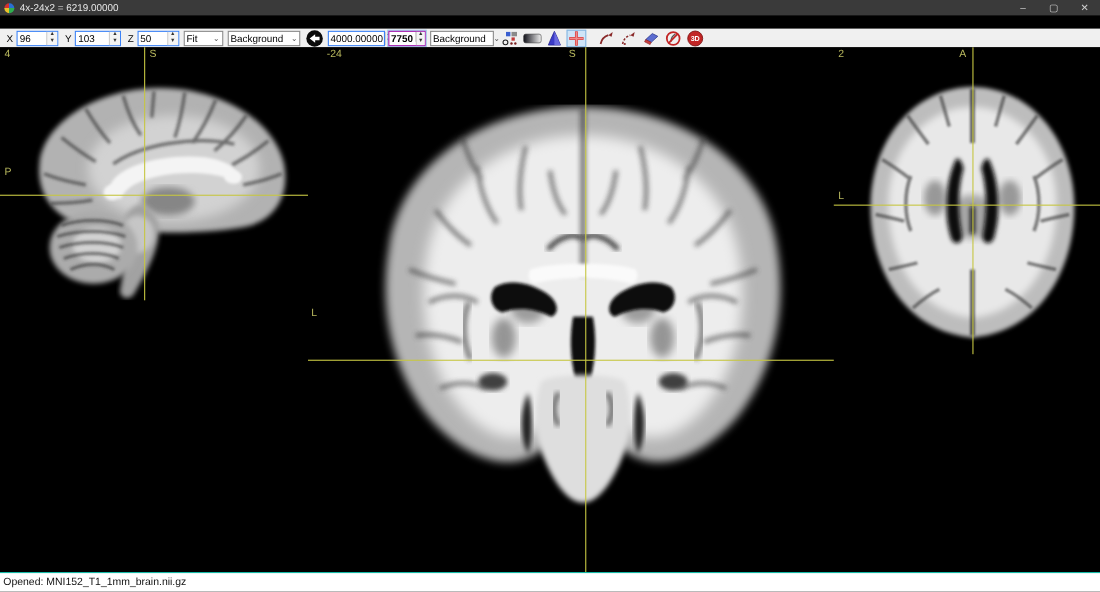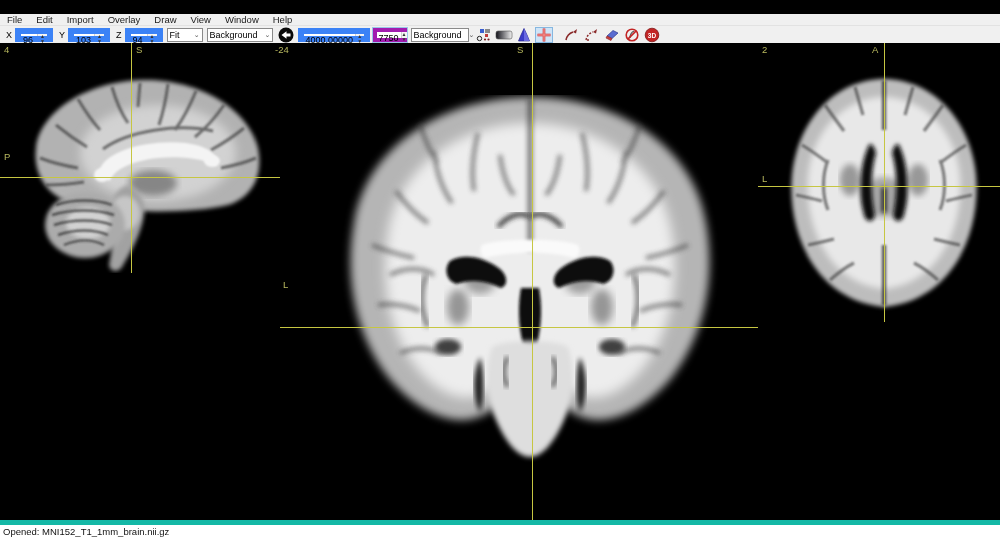--- a/index.html
+++ b/index.html
@@ -18,80 +18,79 @@
 
   
   .menubar { position:absolute; left:0; top:14px; width:1000px; height:12px; background:#f0f0f0;
     display:flex; align-items:center; font-size:9.5px; color:#1a1a1a; border-bottom:1px solid #e2e2e2; }
   .menu-item { padding:0 7px; height:12px; line-height:12px; }
 
   
   .toolbar { position:absolute; left:0; top:26px; width:1000px; height:17px; background:#f0f0f0;
     display:flex; align-items:center; font-size:9px; color:#000; }
   .tb-label { margin:0 3px 0 6px; }
-  .spin { display:flex; align-items:stretch; height:14px; border:6px solid #3b82f6; background:#fff; }
+  .spin { display:flex; align-items:stretch; height:14px; border:1px solid #3b82f6; background:#fff; }
   .spin .val { padding:0 2px; line-height:12px; white-space:nowrap; }
   .spin .arrows { width:10px; display:flex; flex-direction:column; border-left:1px solid #cfcfcf; background:#f4f4f4; }
   .spin .arrows span { flex:1; font-size:5px; line-height:5px; text-align:center; color:#333; }
-  .spin.focused { border:4px solid #a21caf; box-shadow:0 0 0 1px rgba(0,120,215,.35); }
+  .spin.focused { border:1px solid #a21caf; box-shadow:0 0 0 1px rgba(0,120,215,.35);font-weight:bold; }
   .caret-line { display:inline-block; width:1px; height:9px; background:#000; vertical-align:middle; }
   .combo { display:flex; align-items:center; height:14px; border:1px solid #8a8a8a; background:#fff; padding:0 2px; margin-left:4px; }
   .combo .cval { white-space:nowrap; padding-right:4px; }
   .combo .dd { font-size:7px; color:#555; margin-left:auto; padding-left:3px; }
   .tbtn { width:18px; height:16px; display:flex; align-items:center; justify-content:center; margin-left:2px; }
   .tbtn.toggled { background:#cfe4f7; border:1px solid #86b7e0; }
   .gap8 { width:8px; } .gap4 { width:4px; }
 
   
   .canvas { position:absolute; left:0; top:43px; width:1000px; height:477px; background:#000; }
   .xline, .yline { position:absolute; background:#c6c642; }
   .plabel { position:absolute; color:#b9b95e; font-size:9.5px; font-family:"Liberation Sans",sans-serif; }
   .brain { position:absolute; }
 
   
   .statusbar { position:absolute; left:0; top:520px; width:1000px; height:18px; background:#fff;
-    border-top:5px solid #14b8a6; display:flex; align-items:center; font-size:9.5px; color:#111; padding-left:3px; }
+    border-top:1px solid #14b8a6; display:flex; align-items:center; font-size:9.5px; color:#111; padding-left:3px; }
 </style>
 </head>
 <body>
 
 <div id="app">
 
-
-  <div class="menubar">
-    <span class="menu-item">File</span>
-    <span class="menu-item">Edit</span>
-    <span class="menu-item">Import</span>
-    <span class="menu-item">Overlay</span>
-    <span class="menu-item">Draw</span>
-    <span class="menu-item">View</span>
-    <span class="menu-item">Window</span>
-    <span class="menu-item">Help</span>
+  <div class="titlebar">
+    <div class="app-icon"></div>
+    <div class="title-text">4x-24x2 = 6219.00000</div>
+    <div class="win-controls">
+      <div class="win-btn">–</div>
+      <div class="win-btn">▢</div>
+      <div class="win-btn">✕</div>
+    </div>
   </div>
+
 
   <div class="toolbar">
     <span class="tb-label">X</span>
     <div class="spin" style="width:38px">
       <span class="val" style="flex:1">96</span>
       <span class="arrows">
           <span>▲</span>
           <span>▼</span>
         </span>
     </div>
     <span class="tb-label">Y</span>
     <div class="spin" style="width:42px">
       <span class="val" style="flex:1">103</span>
       <span class="arrows">
           <span>▲</span>
           <span>▼</span>
         </span>
     </div>
     <span class="tb-label">Z</span>
     <div class="spin" style="width:38px">
-      <span class="val" style="flex:1">94</span>
+      <span class="val" style="flex:1">50</span>
       <span class="arrows">
           <span>▲</span>
           <span>▼</span>
         </span>
     </div>
 
     <div class="combo" style="width:36px">
       <span class="cval">Fit</span>
       <span class="dd">⌄</span>
     </div>
@@ -100,21 +99,21 @@
       <span class="dd">⌄</span>
     </div>
 
     <div class="tbtn" style="margin-left:4px">
       <svg width="16" height="16" viewBox="0 0 16 16">
         <circle cx="8" cy="8" r="7.5" fill="#0a0a0a"></circle>
         <path d="M3.5,8 L8.5,4.2 L8.5,6.4 L12.5,6.4 L12.5,9.6 L8.5,9.6 L8.5,11.8 Z" fill="#ffffff"></path>
       </svg>
     </div>
 
-    <div class="spin" style="width:72px; margin-left:3px">
+    <div class="spin" style="width:52px; margin-left:3px">
       <span class="val" style="flex:1">4000.00000</span>
       <span class="arrows">
           <span>▲</span>
           <span>▼</span>
         </span>
     </div>
     <div class="spin focused" style="width:34px; margin-left:3px">
       <span class="val" style="flex:1">7750</span>
         <span class="caret-line"></span>
       <span class="arrows">
@@ -375,21 +374,21 @@
     <div class="yline" style="left:0; top:134px; width:280px; height:1px"></div>
     <div class="xline" style="left:532px; top:0; width:1px; height:477px"></div>
     <div class="yline" style="left:280px; top:284px; width:478px; height:1px"></div>
     <div class="xline" style="left:884px; top:0; width:1px; height:279px"></div>
     <div class="yline" style="left:758px; top:143px; width:242px; height:1px"></div>
 
     <span class="plabel" style="left:4px; top:1px">4</span>
     <span class="plabel" style="left:136px; top:1px">S</span>
     <span class="plabel" style="left:4px; top:108px">P</span>
 
-    <span class="plabel" style="left:275px; top:1px">-24</span>
+    <span class="plabel" style="left:297px; top:1px">-24</span>
     <span class="plabel" style="left:517px; top:1px">S</span>
     <span class="plabel" style="left:283px; top:236px">L</span>
 
     <span class="plabel" style="left:762px; top:1px">2</span>
     <span class="plabel" style="left:872px; top:1px">A</span>
     <span class="plabel" style="left:762px; top:130px">L</span>
   </div>
 
   <div class="statusbar">
     <span>Opened: MNI152_T1_1mm_brain.nii.gz</span>

